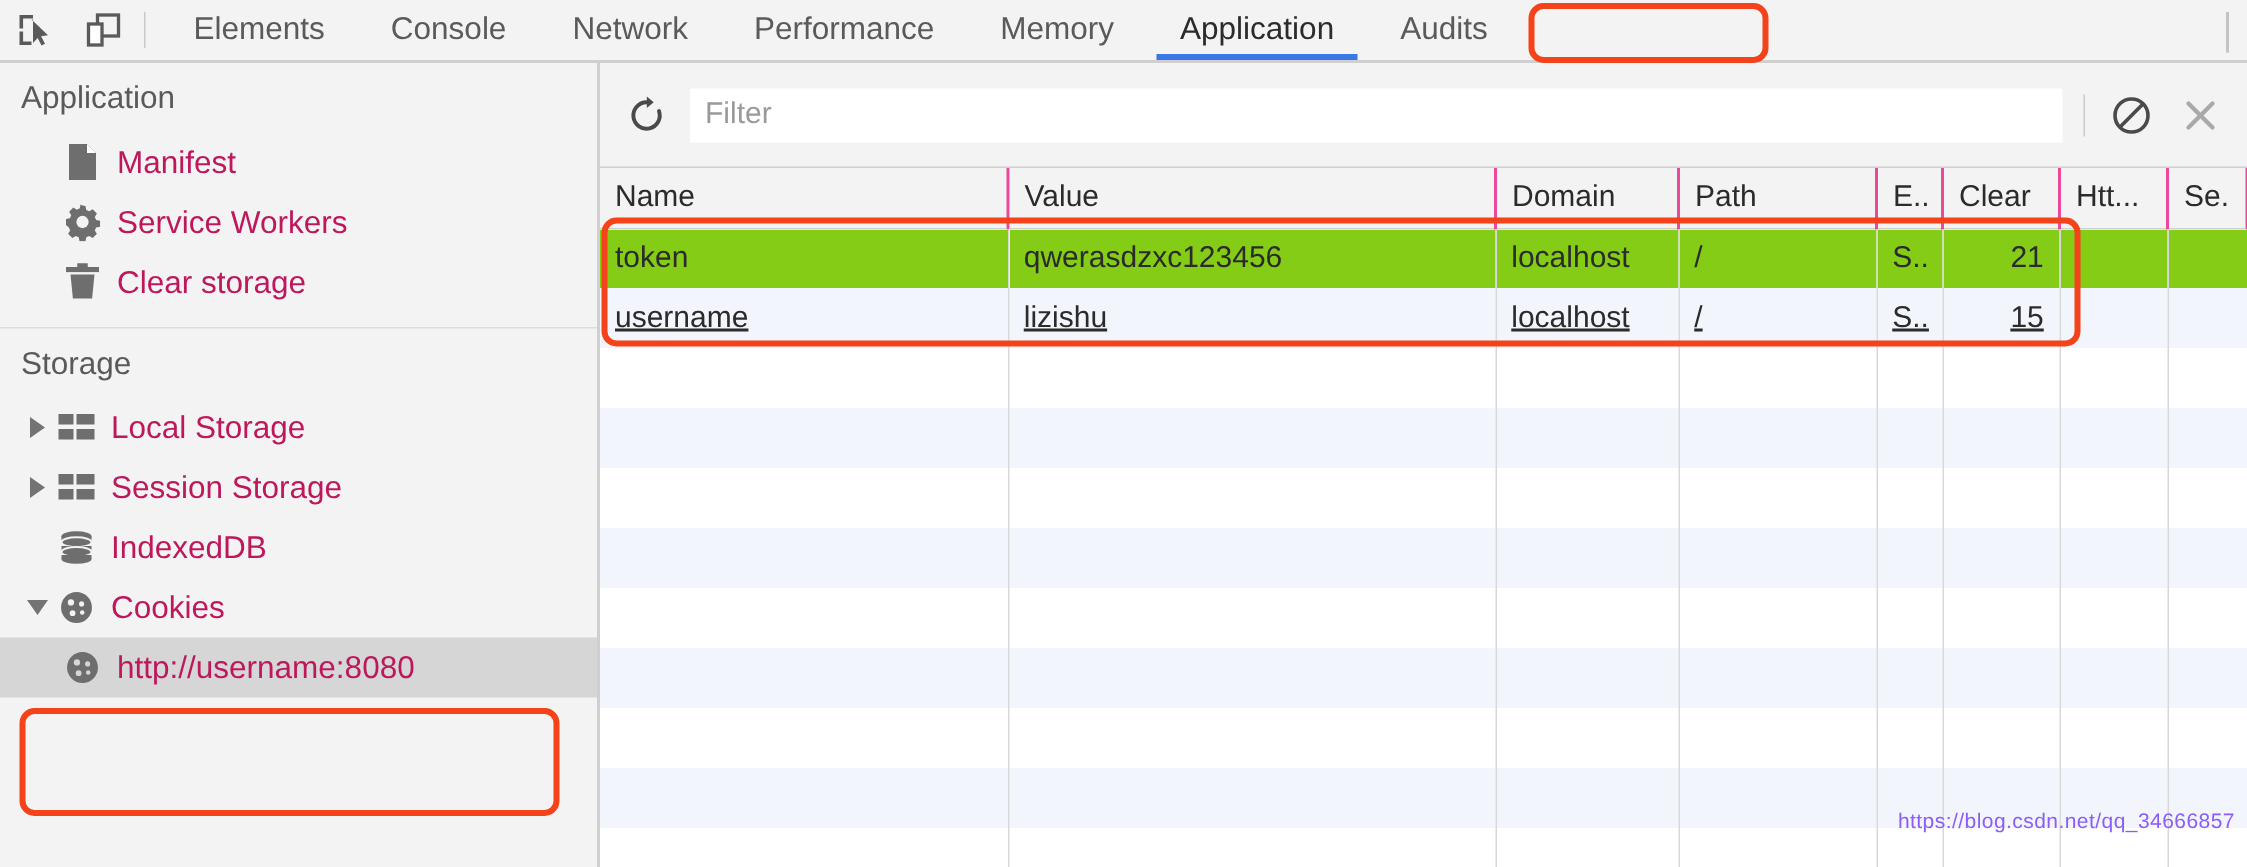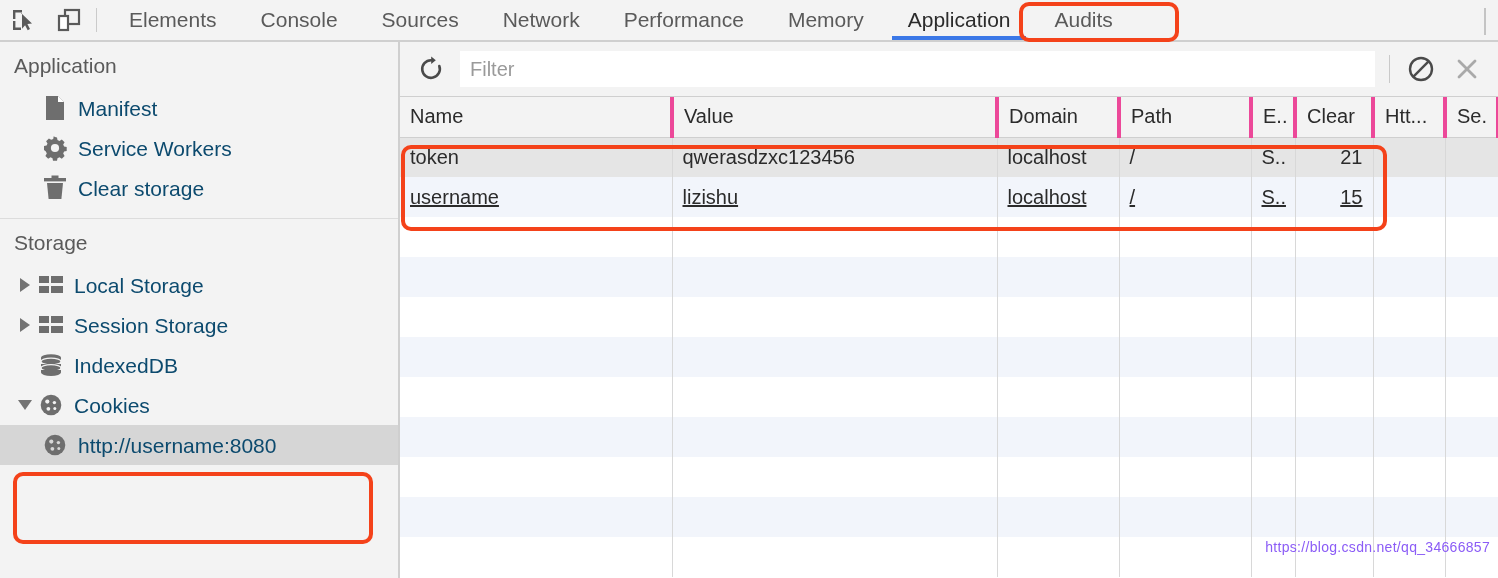--- a/index.html
+++ b/index.html
@@ -59,21 +59,21 @@
   }
   .section-title {
     font-size: 21px; color: #5a5a5a;
     padding: 12px 0 10px 14px;
   }
   .section-rule {
     height: 1px; background: #dcdcdc; margin: 10px 0 0 0;
   }
   .tree-item {
     height: 40px; display: flex; align-items: center;
-    font-size: 21px; color: #0c4a6e;
+    font-size: 21px; color: #be185d;
     padding-left: 14px; cursor: pointer; white-space: nowrap;
   }
   .tree-item.indent1 { padding-left: 40px; }
   .tree-item.selected { background: #d6d6d6; }
   .twisty {
     width: 22px; display: flex; align-items: center; justify-content: center;
     flex: 0 0 22px;
   }
   .twisty-spacer { flex: 0 0 22px; }
   .tri {
@@ -91,21 +91,21 @@
     margin-right: 8px;
   }
   .t-label { line-height: 1; }
 
   
   .main {
     position: absolute; left: 400px; top: 42px; width: 1098px; height: 536px;
     background: #ffffff;
   }
   .filterbar {
-    position: relative; height: 55px; background: #f3f3f3;
+    position: relative; height: 70px; background: #f3f3f3;
     display: flex; align-items: center; padding: 0 8px;
     border-bottom: 1px solid #cfcfcf;
   }
   .fbtn {
     width: 46px; height: 46px;
     display: flex; align-items: center; justify-content: center;
     cursor: pointer;
   }
   .filter-input {
     flex: 1; height: 36px; margin: 0 6px;
@@ -119,30 +119,30 @@
 
   
   .grid { position: relative; width: 1098px; height: 481px; }
   table.cookies {
     width: 1098px; border-collapse: collapse; table-layout: fixed;
     font-size: 20px; color: #2b2b2b;
   }
   table.cookies th {
     background: #f3f3f3; font-weight: normal; text-align: left;
     height: 40px; padding: 0 10px;
-    border-right: 4px solid #ec4899; border-bottom: 1px solid #cfcfcf;
+    border-right: 2px solid #ec4899; border-bottom: 1px solid #cfcfcf;
     color: #2b2b2b; white-space: nowrap; overflow: hidden;
   }
   table.cookies td {
     height: 40px; padding: 0 10px;
     border-right: 1px solid #d8d8d8;
     white-space: nowrap; overflow: hidden;
   }
   table.cookies td.num { text-align: right; }
-  tr.data-row.odd td { background: #e5e5e5; }
+  tr.data-row.odd td { background: #84cc16; }
   tr.data-row.even td { background: #f2f5fb; text-decoration: underline; }
   tr.filler td { background: #ffffff; height: 40px; }
   tr.filler.even td { background: #f2f5fb; }
 
   
   .anno {
     position: absolute; border: 4px solid #f4421a; border-radius: 10px;
     pointer-events: none;
   }
   .anno-tab     { left: 1019px; top: 2px;  width: 160px; height: 40px; }
@@ -176,23 +176,20 @@
       </svg>
     </div>
     <div class="tool-sep"></div>
 
     <div class="tabs">
       <div class="tab">
           <span>Elements</span>
         </div>
       <div class="tab">
           <span>Console</span>
-        </div>
-      <div class="tab">
-          <span>Sources</span>
         </div>
       <div class="tab">
           <span>Network</span>
         </div>
       <div class="tab">
           <span>Performance</span>
         </div>
       <div class="tab">
           <span>Memory</span>
         </div>

